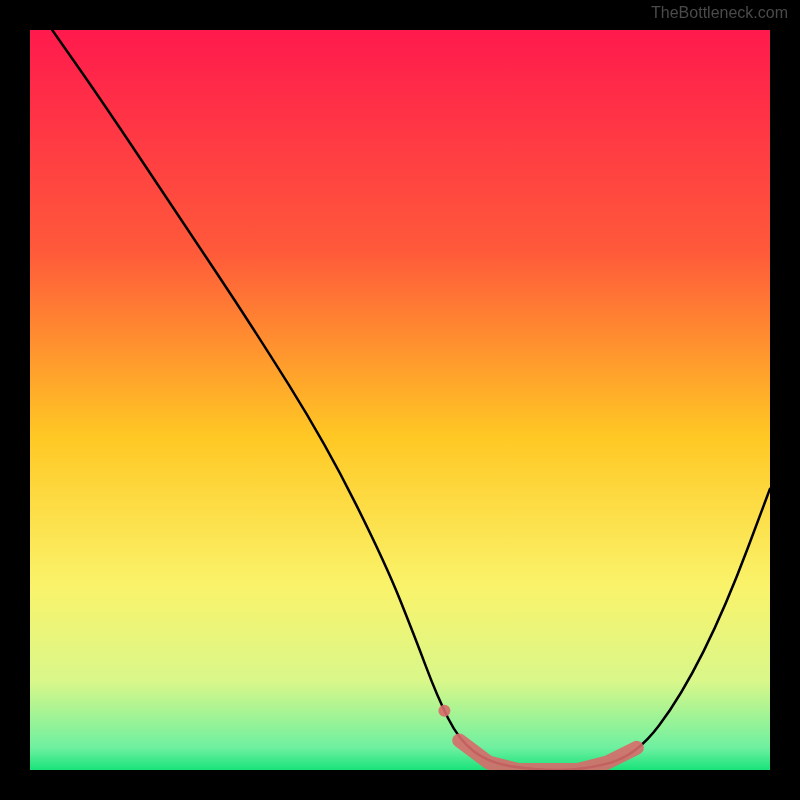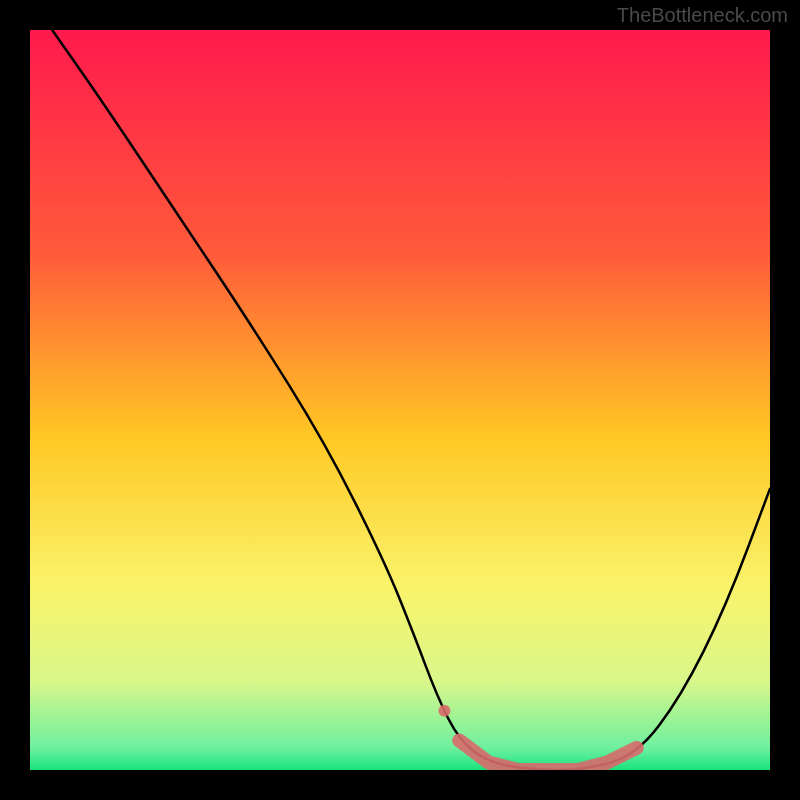--- a/index.html
+++ b/index.html
@@ -15,21 +15,21 @@
     width: 800px;
     height: 800px;
     background: #000;
     position: relative;
   }
   .watermark {
     position: absolute;
     top: 4px;
     right: 12px;
     color: #4a4a4a;
-    font-size: 20px;
+    font-size: 16px;
     font-weight: 500;
     z-index: 10;
   }
   .plot-area {
     position: absolute;
     left: 30px;
     top: 30px;
     width: 740px;
     height: 740px;
   }

